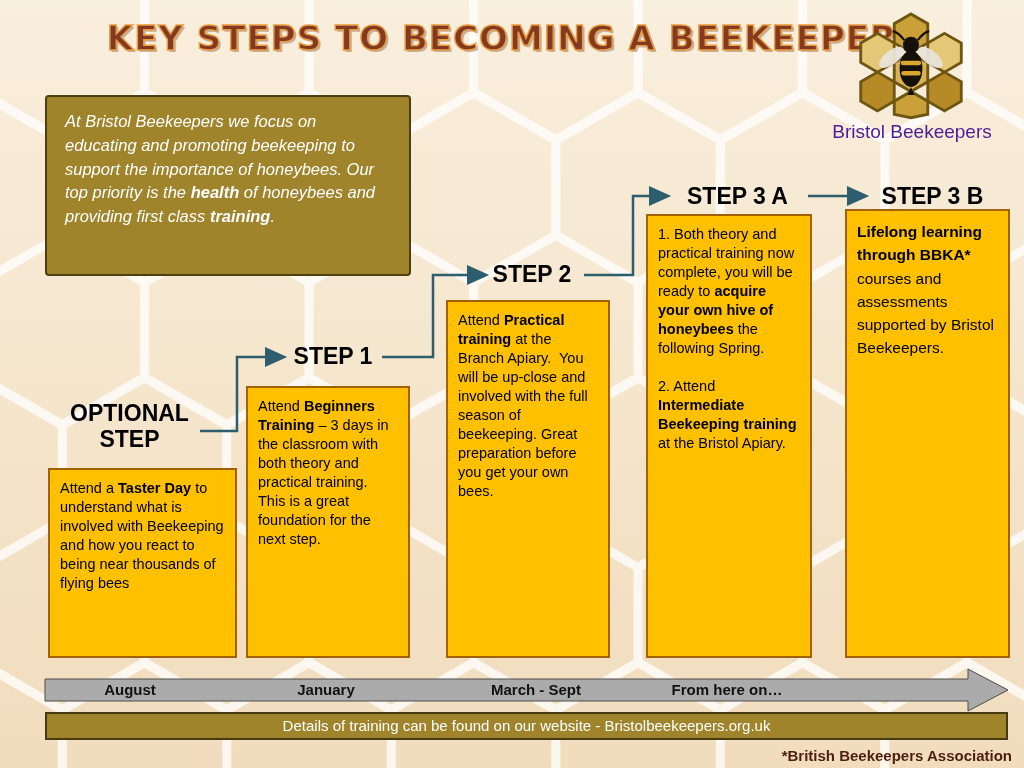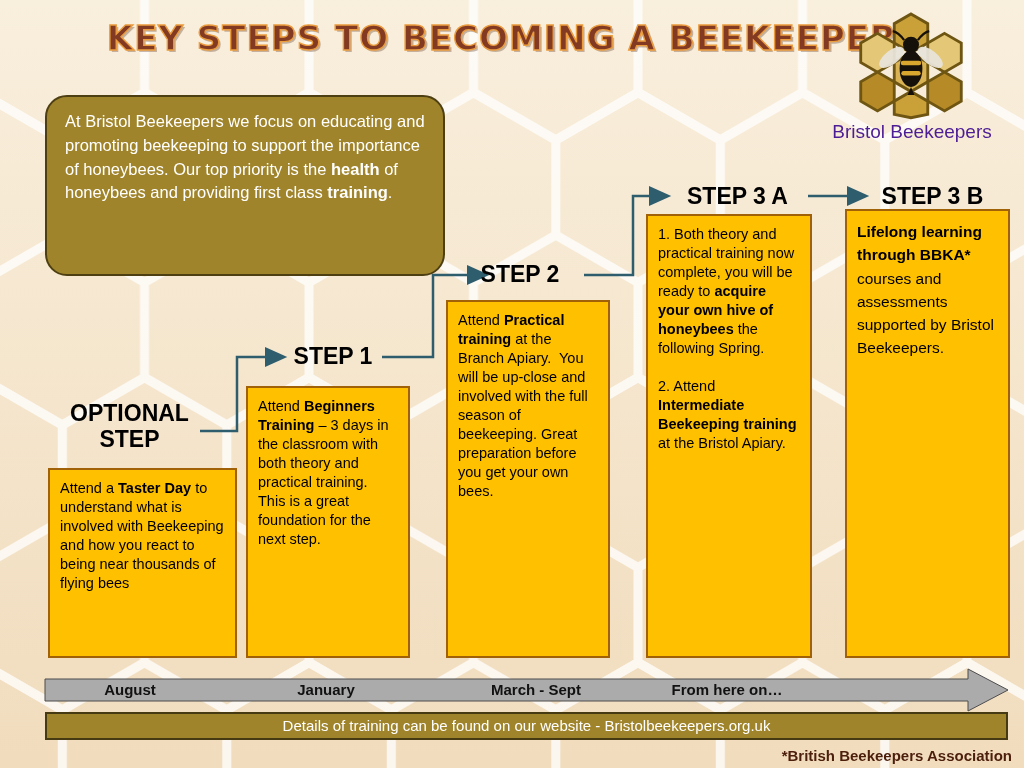--- a/index.html
+++ b/index.html
@@ -39,28 +39,29 @@
     position: absolute;
     left: 812px; top: 121px; width: 200px;
     text-align: center;
     font-size: 19px;
     color: #4c1d95;
   }
 
   .intro-box {
     position: absolute;
     left: 45px; top: 95px;
-    width: 400px; height: 181px;
+    width: 366px; height: 181px;
     background: #a0842b;
     border: 2px solid #4d3f12;
-    border-radius: 22px;
+    border-radius: 4px;
     padding: 13px 18px;
     color: #ffffff;
     font-size: 16.5px;
     line-height: 1.44;
+    font-style: italic;
   }
 
   .step-label {
     position: absolute;
     font-size: 23px;
     font-weight: bold;
     color: #000;
     text-align: center;
     line-height: 1.15;
   }
@@ -171,21 +172,21 @@
   <div class="logo-caption">Bristol Beekeepers</div>
 
   <div class="intro-box">At Bristol Beekeepers we focus on educating and promoting beekeeping to support the importance of honeybees. Our top priority is the <b>health</b> of honeybees and providing first class <b>training</b>.</div>
 
   <div class="step-label" style="left:48px; top:400px; width:163px;">OPTIONAL STEP</div>
   <div class="step-box" style="left:48px; top:468px; width:189px; height:190px;">Attend a <b>Taster Day</b> to understand what is involved with Beekeeping and how you react to being near thousands of flying bees</div>
 
   <div class="step-label" style="left:273px; top:343px; width:120px;">STEP 1</div>
   <div class="step-box" style="left:246px; top:386px; width:164px; height:272px;">Attend <b>Beginners Training</b> – 3 days in the classroom with both theory and practical training.<br>This is a great foundation for the next step.</div>
 
-  <div class="step-label" style="left:460px; top:261px; width:120px;">STEP 2</div>
+  <div class="step-label" style="left:472px; top:261px; width:120px;">STEP 2</div>
   <div class="step-box" style="left:446px; top:300px; width:164px; height:358px;">Attend <b>Practical training</b> at the Branch Apiary.&nbsp; You will be up-close and involved with the full season of beekeeping. Great preparation before you get your own bees.</div>
 
   <div class="step-label" style="left:665px; top:183px; width:145px;">STEP 3 A</div>
   <div class="step-box" style="left:646px; top:214px; width:166px; height:444px;">1. Both theory and practical training now complete, you will be ready to <b>acquire your own hive of honeybees</b> the following Spring.<br><br>2. Attend <b>Intermediate Beekeeping training</b> at the Bristol Apiary.</div>
 
   <div class="step-label" style="left:860px; top:183px; width:145px;">STEP 3 B</div>
   <div class="step-box large-type" style="left:845px; top:209px; width:165px; height:449px;"><b>Lifelong learning through BBKA*</b> courses and assessments supported by Bristol Beekeepers.</div>
 
   <svg class="connector-svg" width="1024" height="768" viewBox="0 0 1024 768">
     <polygon points="45,679 968,679 968,669 1008,690 968,711 968,701 45,701" fill="#ababab" stroke="#4d4d4d" stroke-width="1"></polygon>

